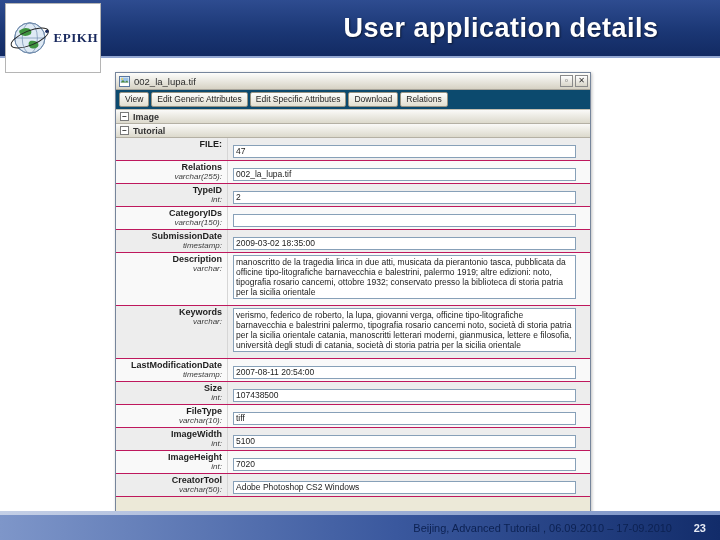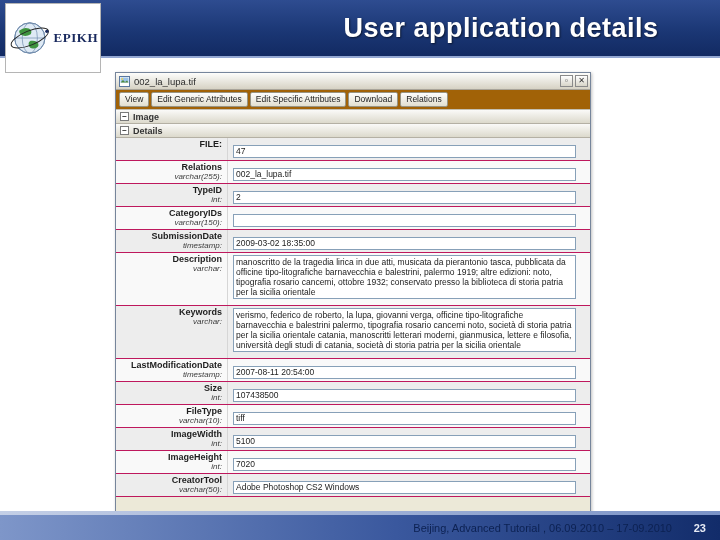--- a/index.html
+++ b/index.html
@@ -42,21 +42,21 @@
     border-bottom:1px solid #a8a49a; font-size:9.5px; color:#333;
   }
   .win-icon { width:11px; height:11px; display:inline-block; flex:0 0 auto; }
   .win-title { flex:1; margin-left:4px; color:#2c2c2c; white-space:nowrap; overflow:hidden; }
   .win-btn {
     width:13px; height:12px; margin-left:2px; flex:0 0 auto;
     border:1px solid #8a8a8a; background:linear-gradient(#ffffff,#d8d5c8);
     font-size:8px; line-height:10px; text-align:center; color:#333; cursor:default;
   }
   .toolbar {
-    display:flex; gap:2px; padding:2px 3px; background:#a16207;
+    display:flex; gap:2px; padding:2px 3px; background:#0c4a6e;
     border-bottom:1px solid #c4c0b2;
   }
   .tb-btn {
     font-family:"Liberation Sans", sans-serif; font-size:8.5px; color:#222;
     padding:1px 5px 2px 5px; border:1px solid #989484; border-radius:2px;
     background:linear-gradient(180deg,#fdfdfc,#e2dfd0);
   }
   .section-bar {
     height:14px; display:flex; align-items:center; gap:4px; padding:0 4px;
     background:linear-gradient(180deg,#fafaf8,#dcd9cc);
@@ -150,21 +150,21 @@
         <button class="tb-btn">Download</button>
         <button class="tb-btn">Relations</button>
       </div>
 
     <div class="section-bar">
       <span class="toggle-box">−</span>
       <span class="section-label">Image</span>
     </div>
     <div class="section-bar">
       <span class="toggle-box">−</span>
-      <span class="section-label">Details</span>
+      <span class="section-label">Tutorial</span>
     </div>
 
     <div class="fields" id="fields">
         <div class="field-row even">
           <div class="field-label">
             <div class="field-name">FILE:</div>
           </div>
           <div class="field-value"><input type="text" value="47" style=""></div>
         </div>
         <div class="field-row odd">

